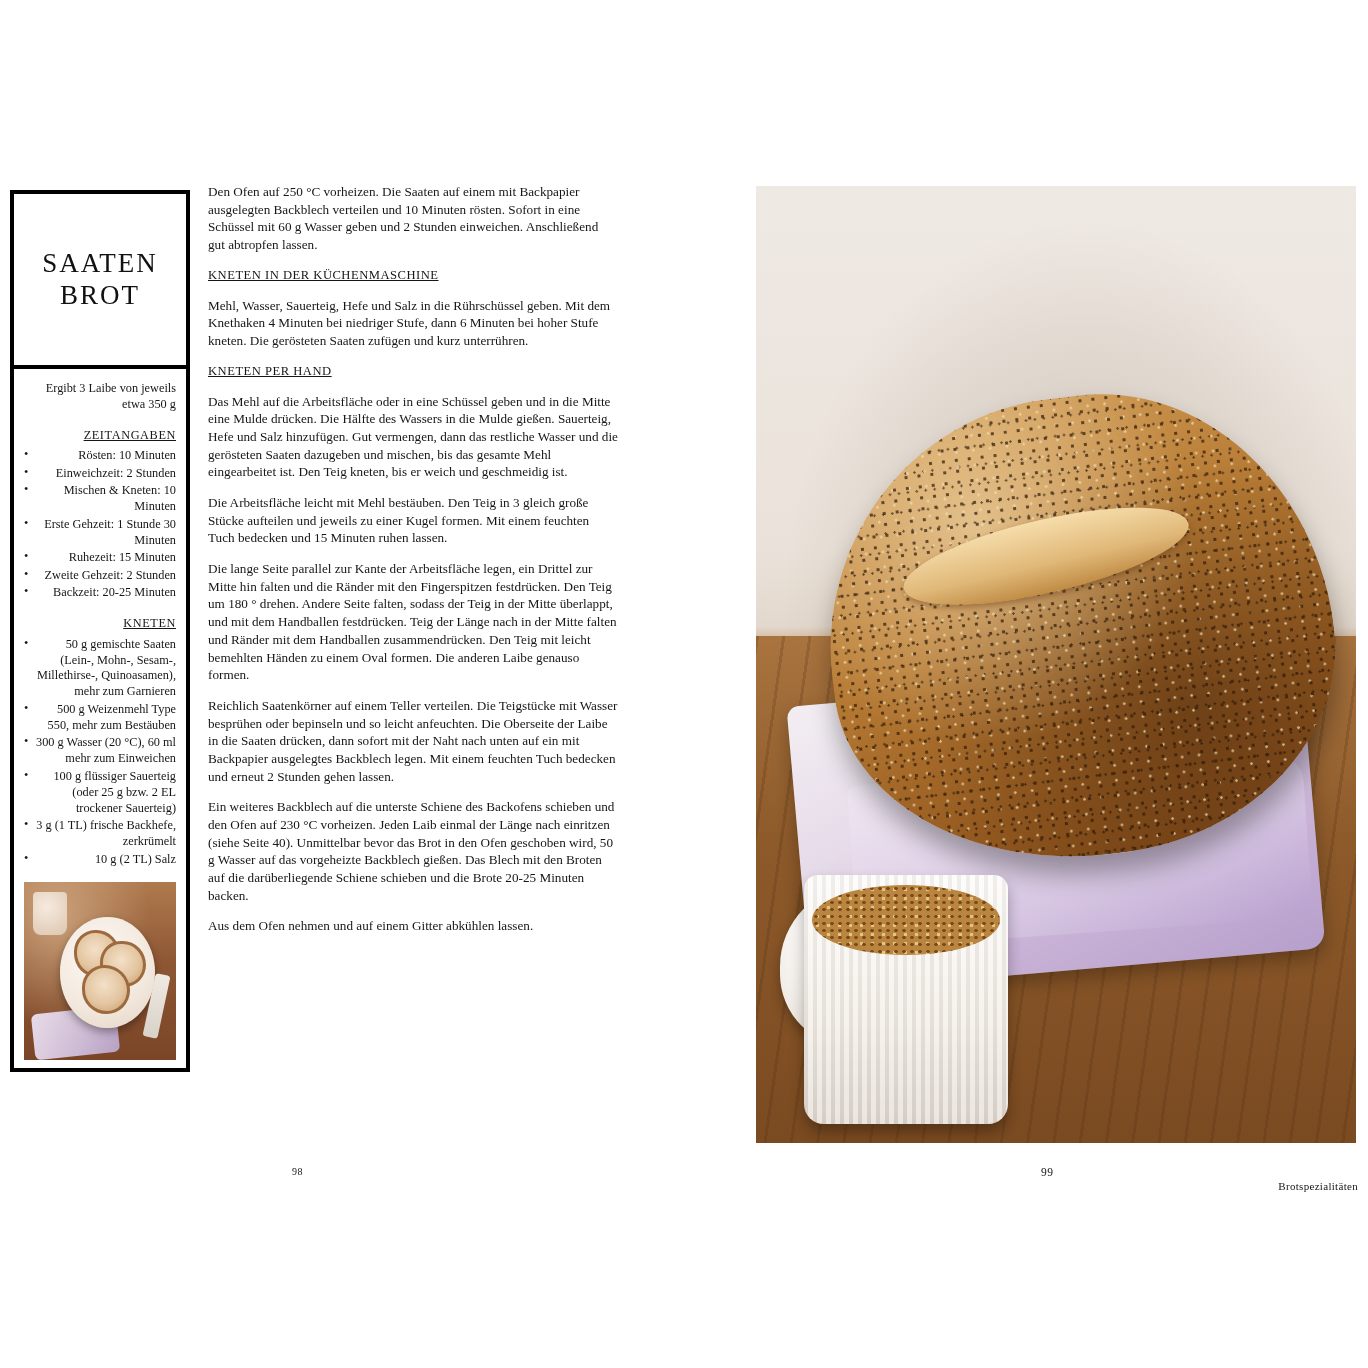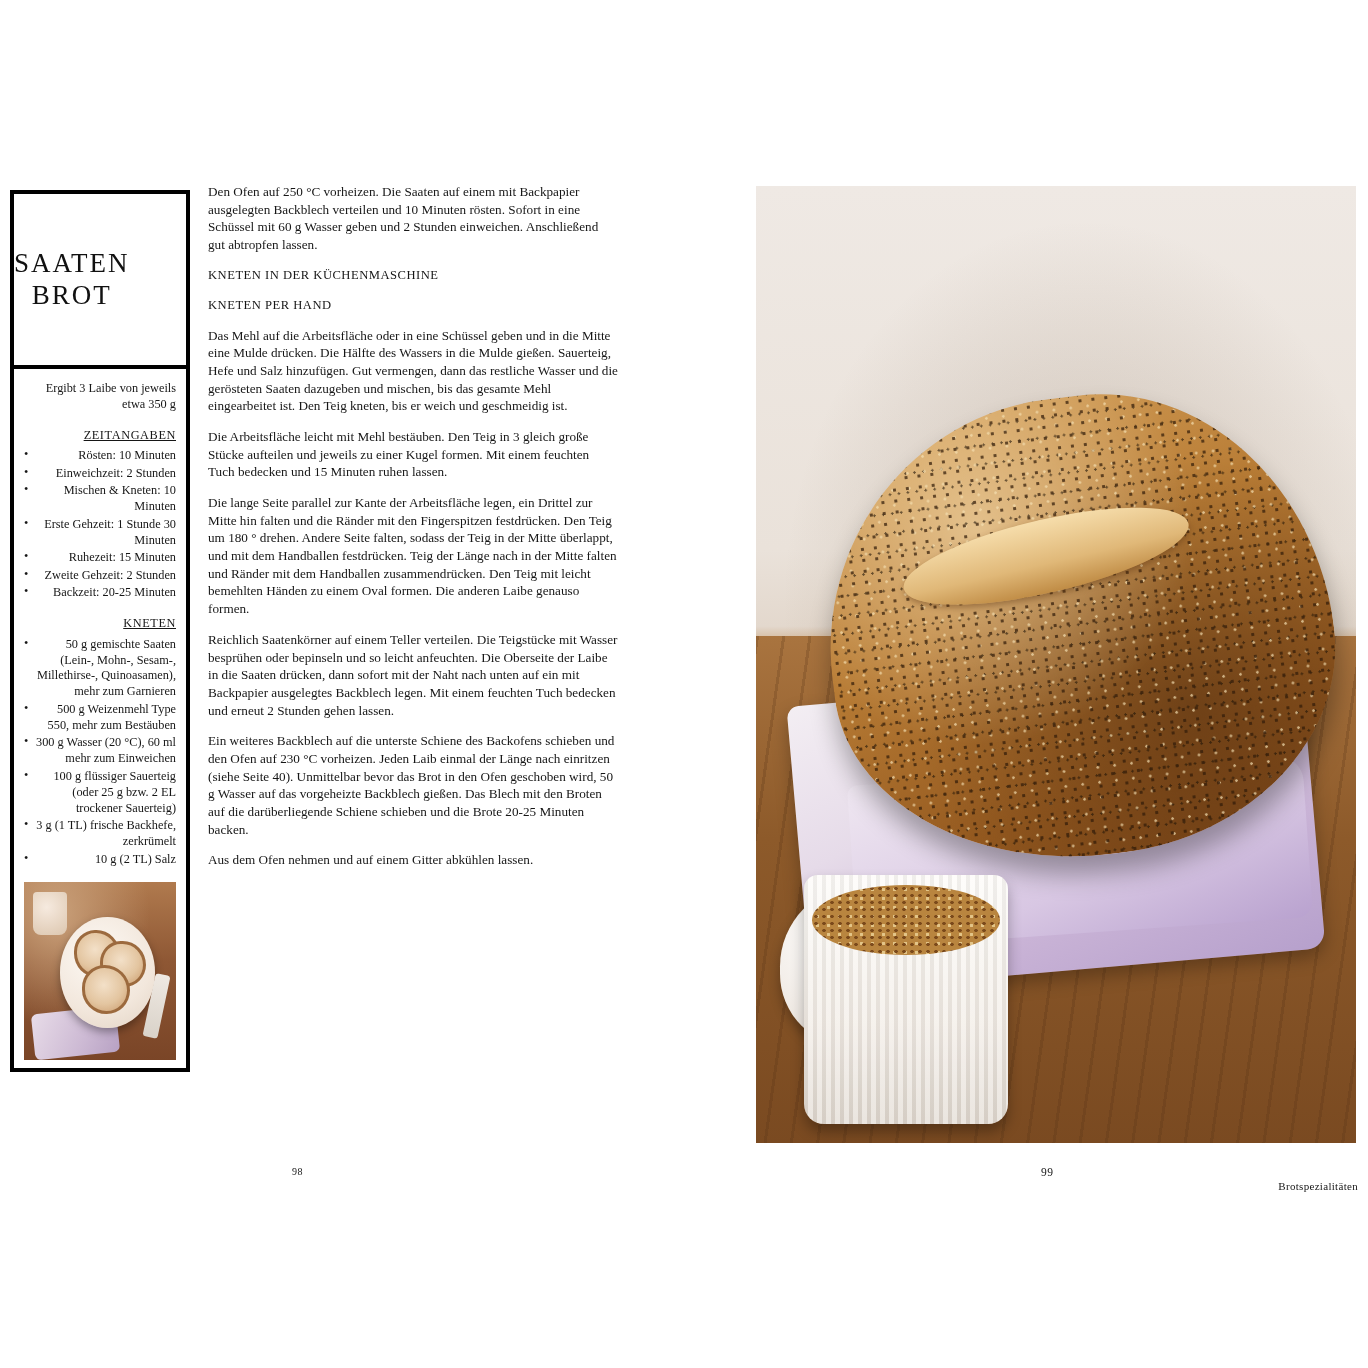--- a/index.html
+++ b/index.html
@@ -33,21 +33,21 @@
     width: 180px;
     border: 4px solid #000000;
     box-sizing: border-box;
     background: #ffffff;
   }
   #title-box {
     border-bottom: 4px solid #000000;
     height: 175px;
     display: flex;
     align-items: center;
-    justify-content: flex-start;
+    justify-content: center;
     box-sizing: border-box;
   }
   #recipe-title {
     font-family: "Liberation Serif", serif;
     font-size: 27px;
     letter-spacing: 2px;
     line-height: 1.15;
     text-align: center;
     color: #111;
     font-weight: 400;
@@ -159,20 +159,21 @@
     top: 183px;
     width: 410px;
     font-size: 13.2px;
     line-height: 1.34;
     text-align: left;
   }
   #method-col p {
     margin: 0 0 13px 0;
   }
   .m-heading {
+    text-decoration: underline;
     letter-spacing: 0.5px;
     margin: 0 0 1px 0;
     font-size: 12.6px;
   }
   #page-num-left {
     position: absolute;
     left: 292px;
     top: 1166px;
     font-size: 10px;
     letter-spacing: .5px;
@@ -371,20 +372,21 @@
         <div class="inset-knife"></div>
       </div>
 
     </div>
   </div>
 
   <div id="method-col">
     <p>Den Ofen auf 250 °C vorheizen. Die Saaten auf einem mit Backpapier ausgelegten Backblech verteilen und 10 Minuten rösten. Sofort in eine Schüssel mit 60 g Wasser geben und 2 Stunden einweichen. Anschließend gut abtropfen lassen.</p>
 
     <p class="m-heading">KNETEN IN DER KÜCHENMASCHINE</p>
+    <p>Mehl, Wasser, Sauerteig, Hefe und Salz in die Rührschüssel geben. Mit dem Knethaken 4 Minuten bei niedriger Stufe, dann 6 Minuten bei hoher Stufe kneten. Die gerösteten Saaten zufügen und kurz unterrühren.</p>
 
     <p class="m-heading">KNETEN PER HAND</p>
     <p>Das Mehl auf die Arbeitsfläche oder in eine Schüssel geben und in die Mitte eine Mulde drücken. Die Hälfte des Wassers in die Mulde gießen. Sauerteig, Hefe und Salz hinzufügen. Gut vermengen, dann das restliche Wasser und die gerösteten Saaten dazugeben und mischen, bis das gesamte Mehl eingearbeitet ist. Den Teig kneten, bis er weich und geschmeidig ist.</p>
 
     <p>Die Arbeitsfläche leicht mit Mehl bestäuben. Den Teig in 3 gleich große Stücke aufteilen und jeweils zu einer Kugel formen. Mit einem feuchten Tuch bedecken und 15 Minuten ruhen lassen.</p>
     <p>Die lange Seite parallel zur Kante der Arbeitsfläche legen, ein Drittel zur Mitte hin falten und die Ränder mit den Fingerspitzen festdrücken. Den Teig um 180 ° drehen. Andere Seite falten, sodass der Teig in der Mitte überlappt, und mit dem Handballen festdrücken. Teig der Länge nach in der Mitte falten und Ränder mit dem Handballen zusammendrücken. Den Teig mit leicht bemehlten Händen zu einem Oval formen. Die anderen Laibe genauso formen.</p>
     <p>Reichlich Saatenkörner auf einem Teller verteilen. Die Teigstücke mit Wasser besprühen oder bepinseln und so leicht anfeuchten. Die Oberseite der Laibe in die Saaten drücken, dann sofort mit der Naht nach unten auf ein mit Backpapier ausgelegtes Backblech legen. Mit einem feuchten Tuch bedecken und erneut 2 Stunden gehen lassen.</p>
     <p>Ein weiteres Backblech auf die unterste Schiene des Backofens schieben und den Ofen auf 230 °C vorheizen. Jeden Laib einmal der Länge nach einritzen (siehe Seite 40). Unmittelbar bevor das Brot in den Ofen geschoben wird, 50 g Wasser auf das vorgeheizte Backblech gießen. Das Blech mit den Broten auf die darüberliegende Schiene schieben und die Brote 20-25 Minuten backen.</p>
     <p>Aus dem Ofen nehmen und auf einem Gitter abkühlen lassen.</p>
   </div>

